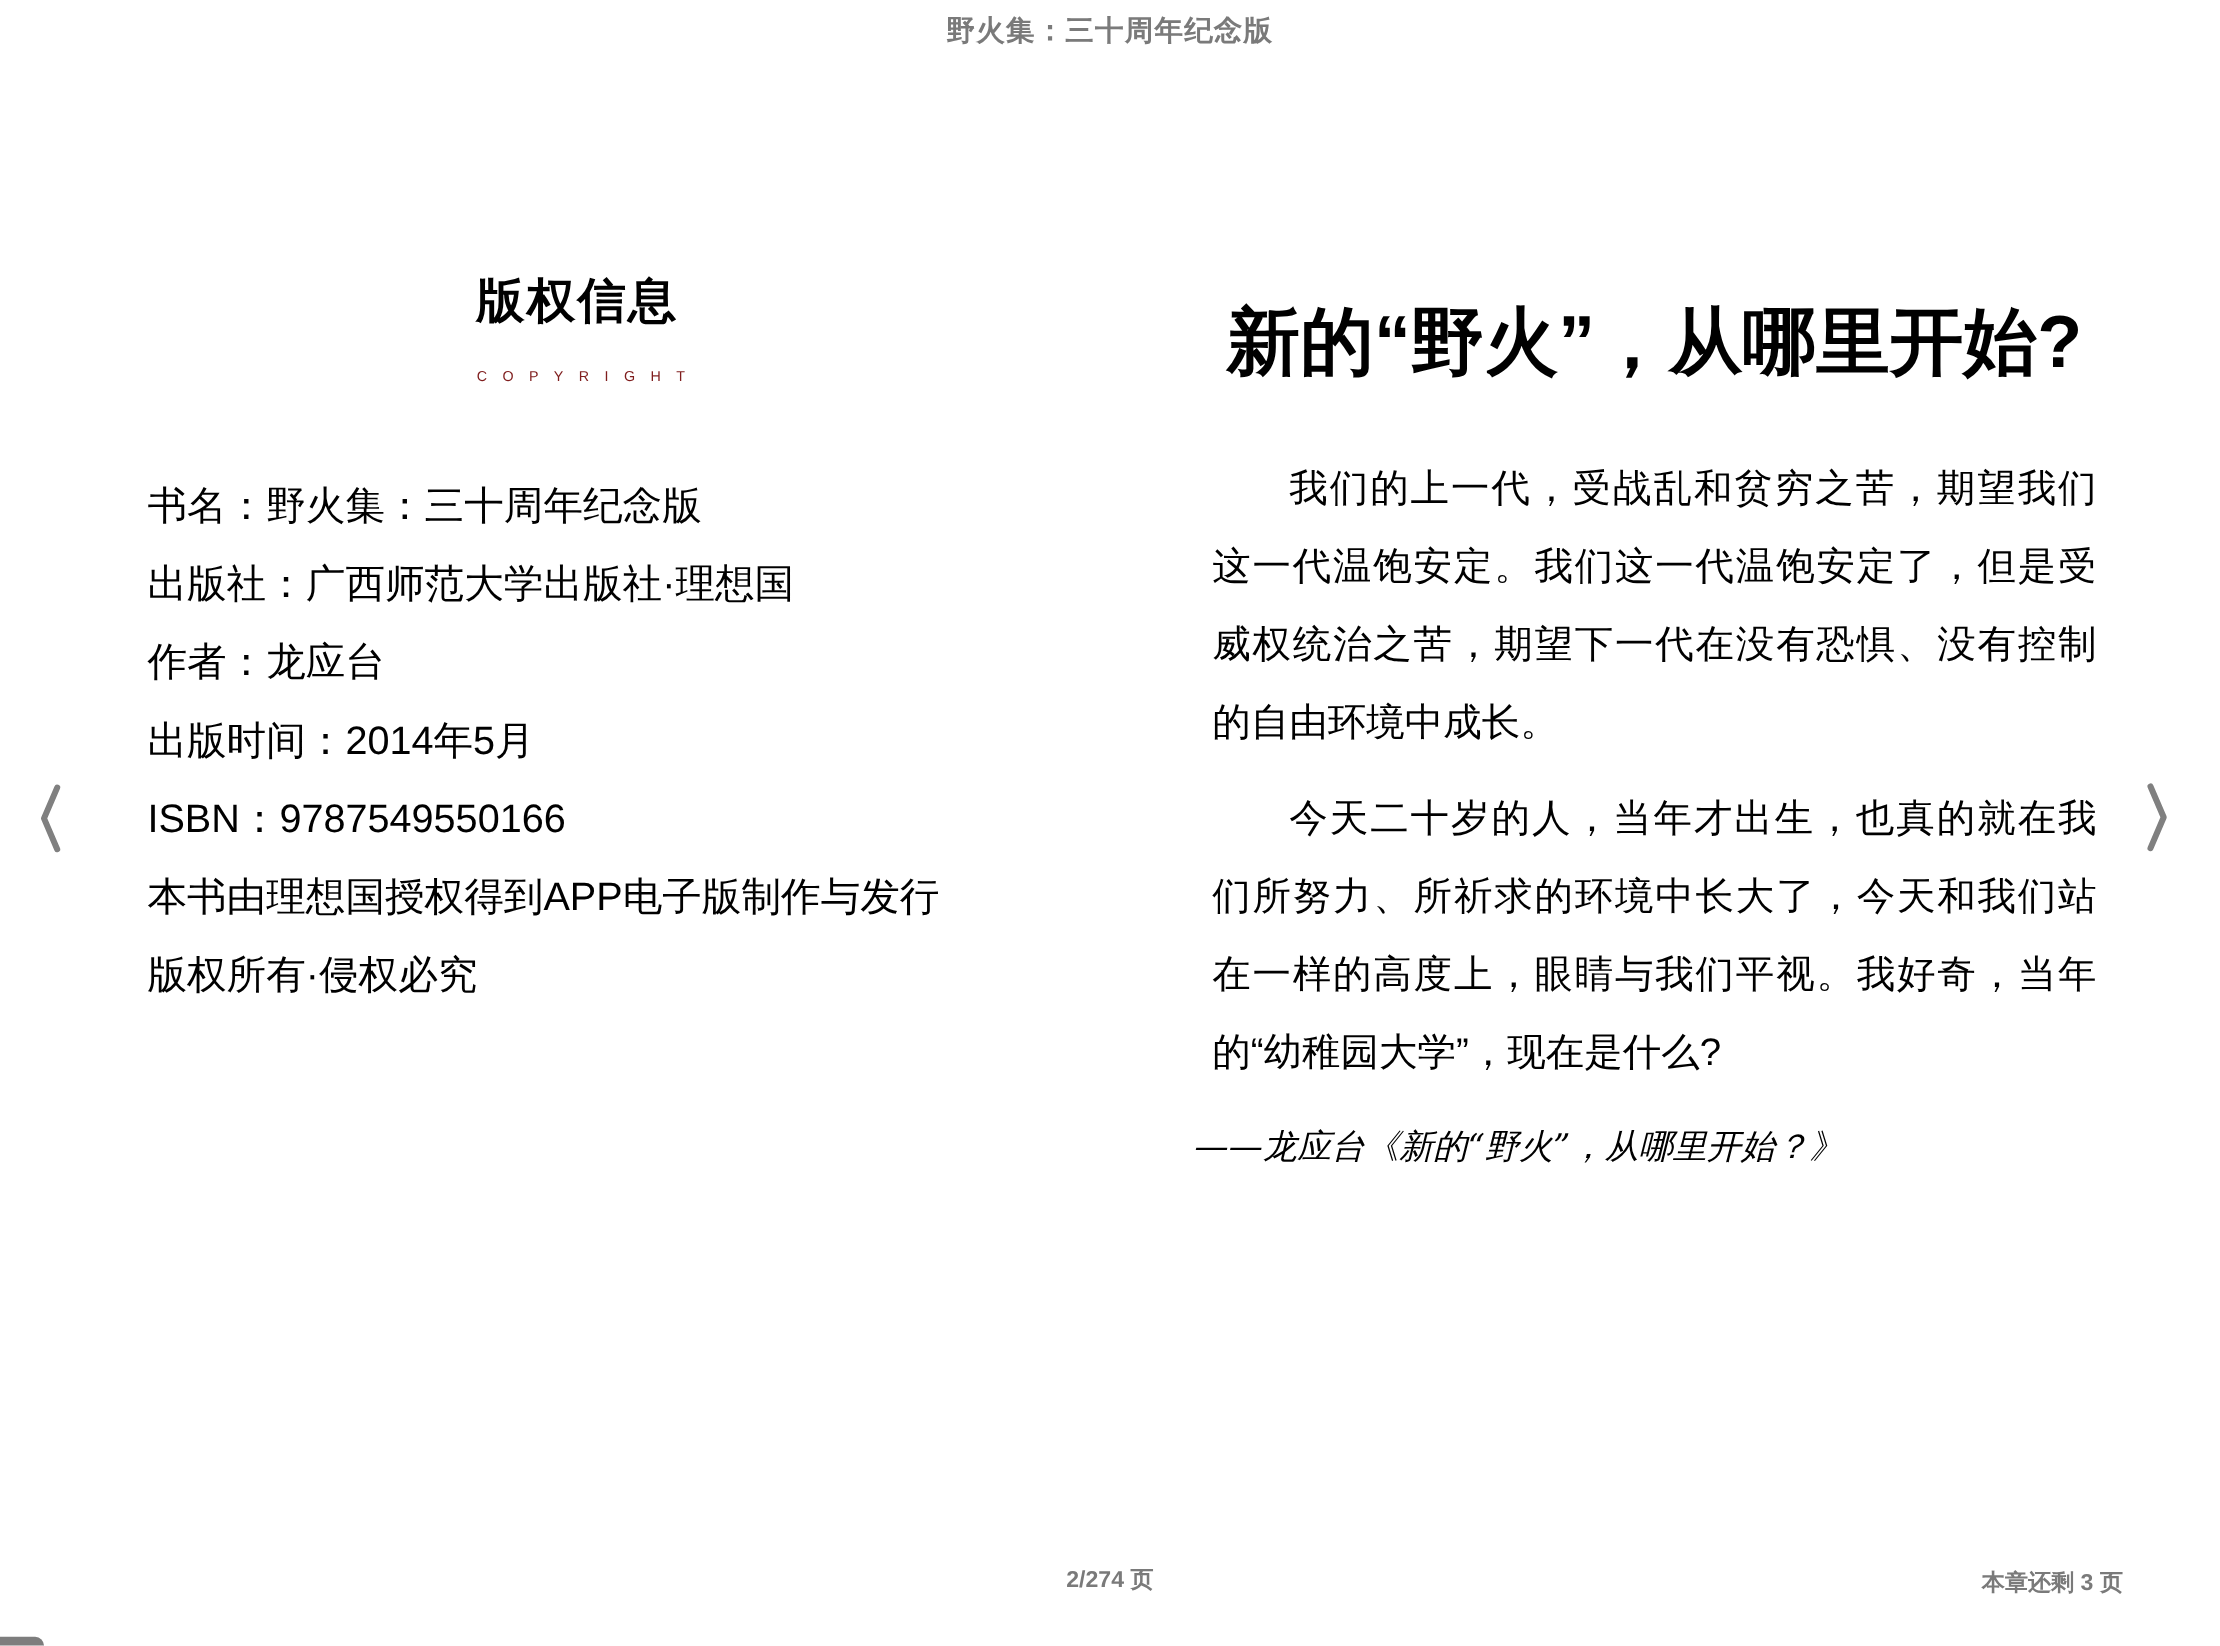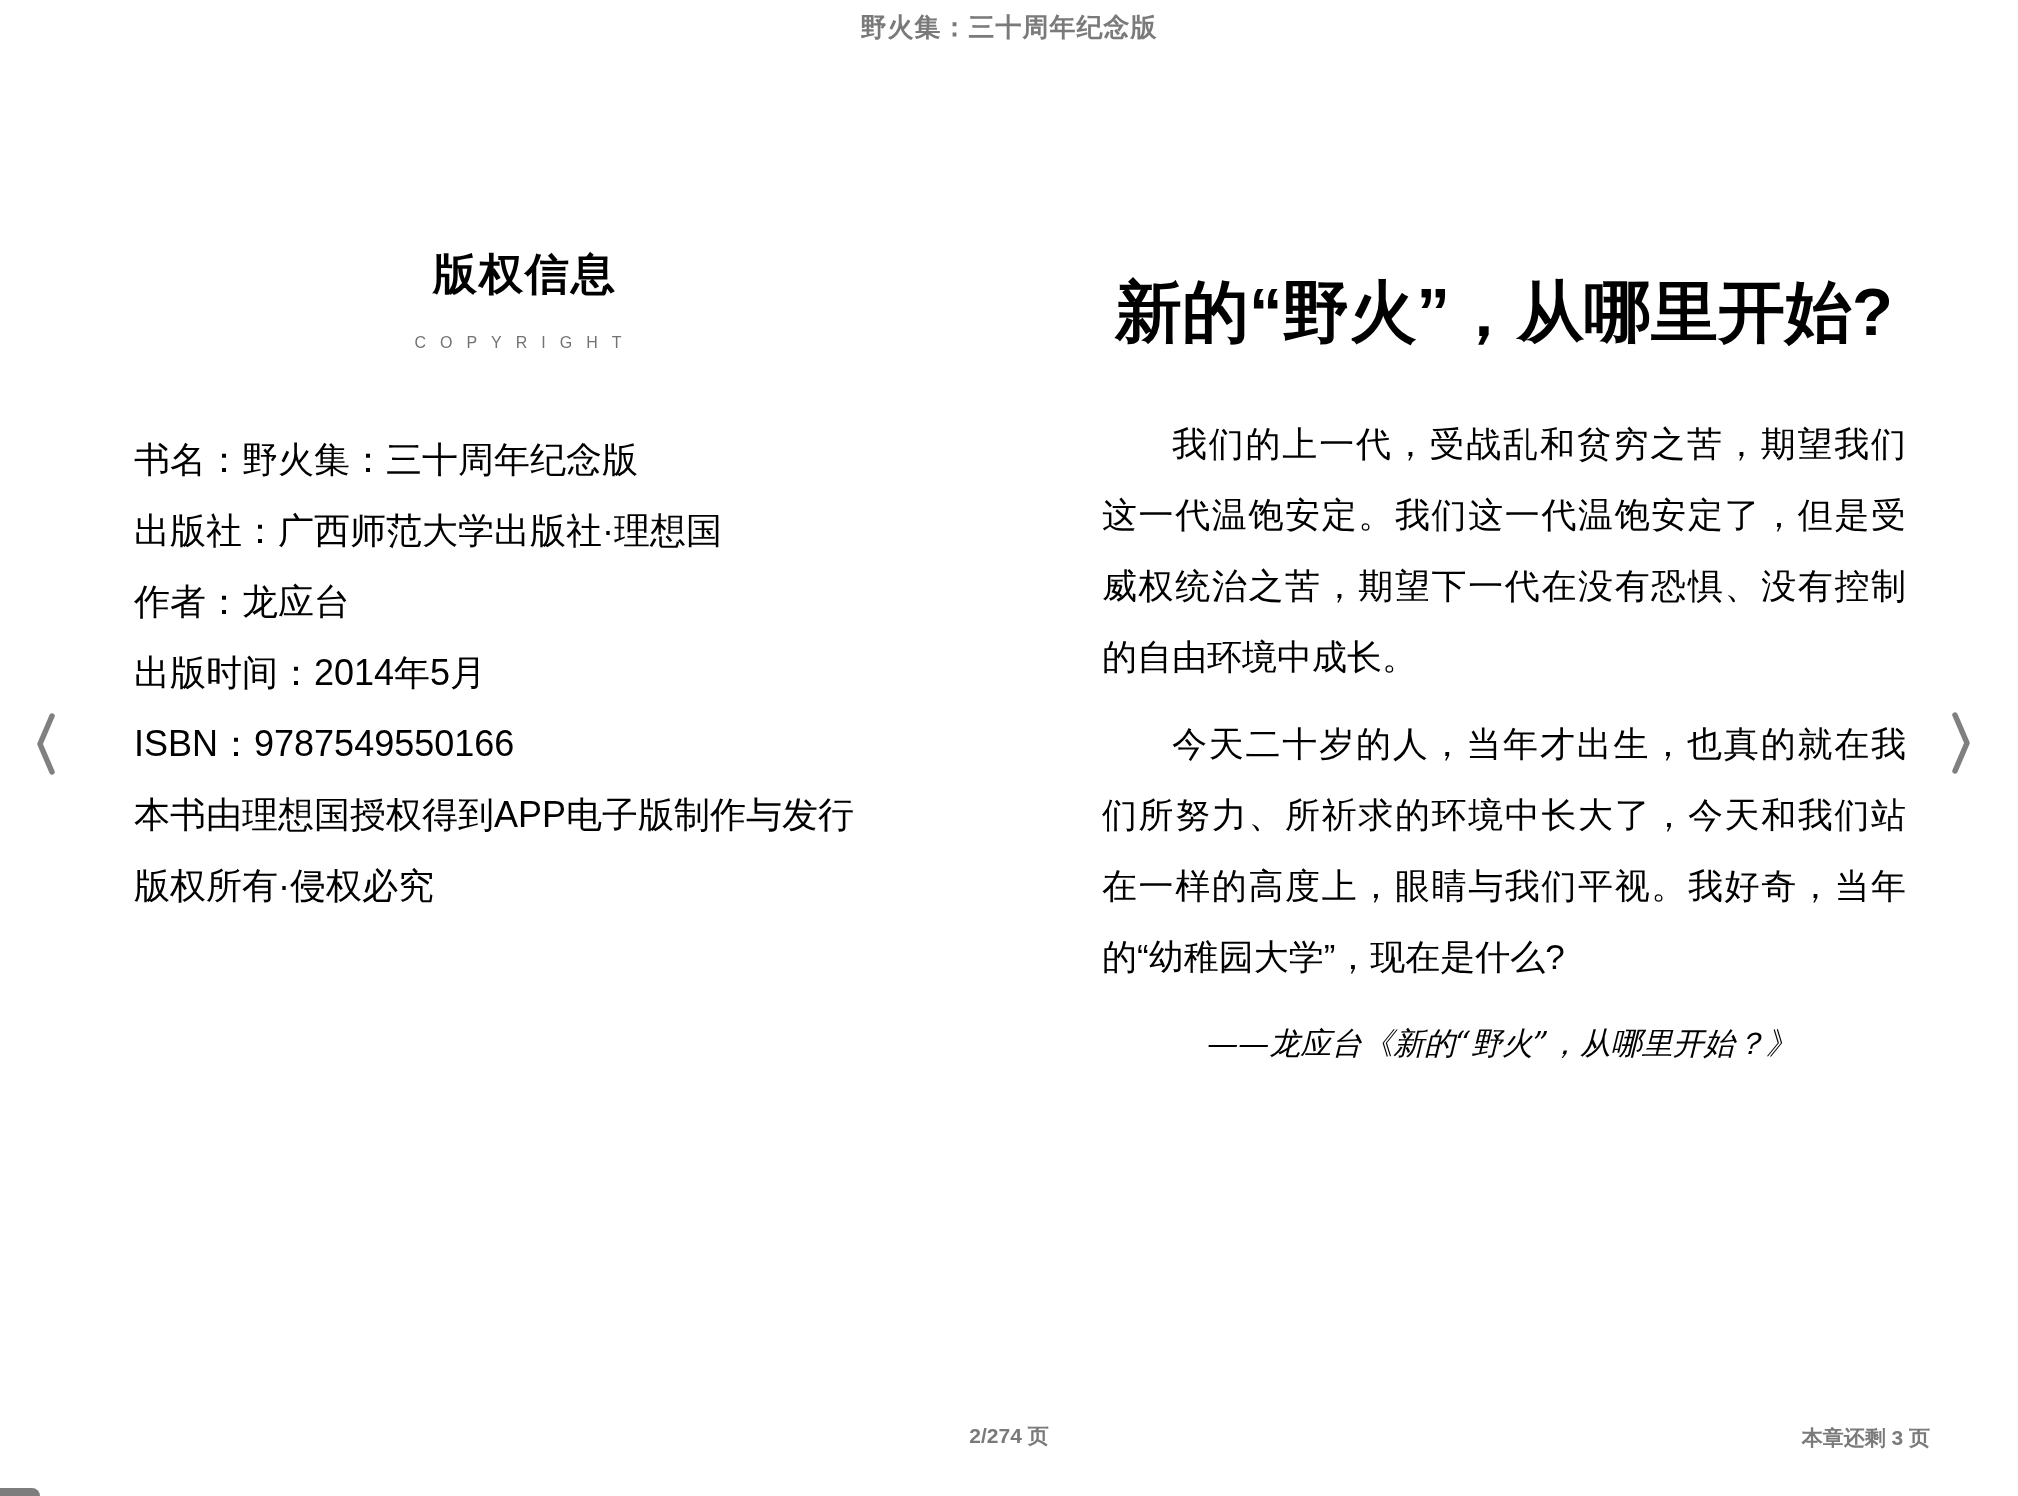--- a/index.html
+++ b/index.html
@@ -14,38 +14,38 @@
     font-size:26px; font-weight:bold; color:#7a7a7a; letter-spacing:1px;
   }
   .nav-arrow { width:40px; height:80px; cursor:pointer; }
   .nav-arrow svg { width:100%; height:100%; }
   .left-page { left:130px; top:240px; width:790px; }
   .left-title {
     position:absolute; left:0; width:790px; top:0; text-align:center;
     font-size:44px; font-weight:bold; line-height:68px; letter-spacing:2px;
   }
   .left-subtitle {
-    position:absolute; left:0; width:790px; top:94px; text-align:center;
-    font-size:16px; color:#737373; letter-spacing:14px;
+    position:absolute; left:10px; width:790px; top:94px; text-align:center;
+    font-size:13px; color:#7f1d1d; letter-spacing:14px;
   }
   .info-list { position:absolute; left:0; top:180px; margin:4px; padding:0; list-style:none; }
   .info-list li { font-size:36px; line-height:71px; height:71px; white-space:nowrap; }
   .right-page { left:1086px; top:280px; width:836px; }
   .right-title {
     position:absolute; left:0; width:836px; top:0; text-align:center;
     font-size:67px; font-weight:bold; line-height:64px;
   }
   .body-text { position:absolute; left:0; top:112px; width:836px; }
   .para {
     font-size:35px; line-height:71px; margin:16px; text-indent:2em;
     text-align:justify; text-align-last:left;
   }
   .attribution {
     font-family: "DejaVu Serif", "Liberation Serif", serif;
-    font-style:italic; font-size:31px; line-height:71px; text-align:center;
+    font-style:italic; font-size:31px; line-height:71px; text-align:left;
     margin:0; padding-right:4px;
   }
   .footer-page { left:0; width:2018px; top:1422px; text-align:center; font-size:21px; font-weight:bold; color:#7a7a7a; }
   .footer-remain { left:1700px; width:230px; top:1424px; text-align:right; font-size:21px; font-weight:bold; color:#7a7a7a; }
   .corner-tab { left:0; top:1488px; width:40px; height:12px; background:#7d7d7d; border-top-right-radius:8px; }
 </style>
 </head>
 <body>
 
 <div class="abs header-title">野火集：三十周年纪念版</div>

